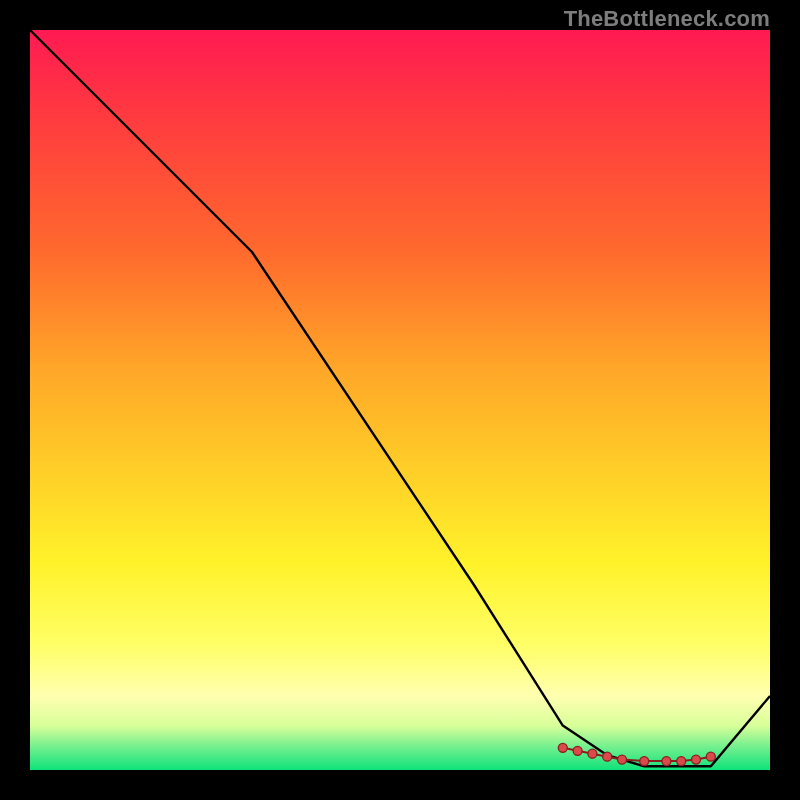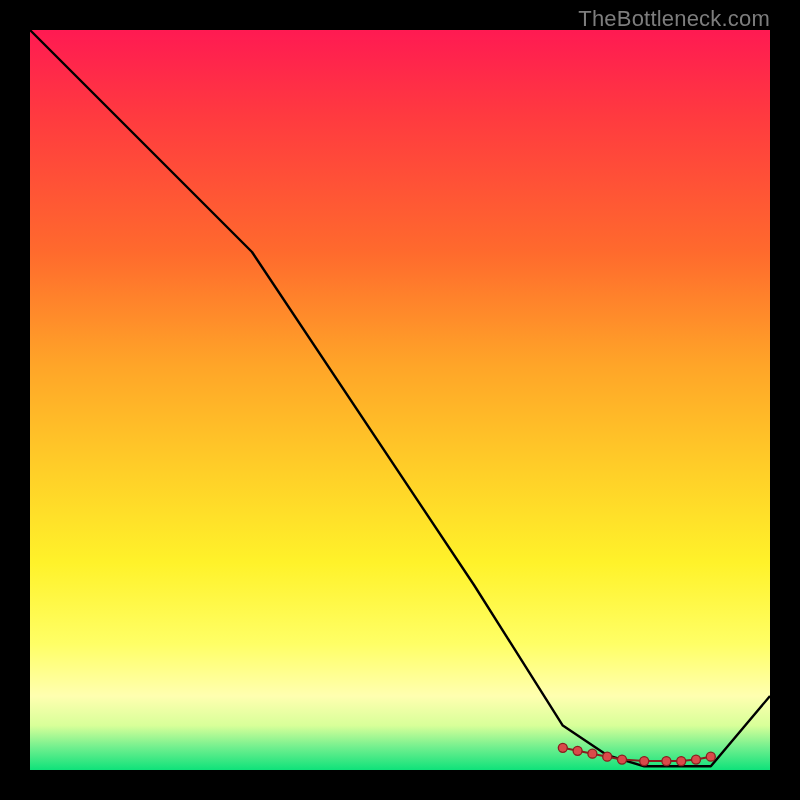--- a/index.html
+++ b/index.html
@@ -37,21 +37,21 @@
       #6fef8e 97%,
       #0fe27a 100%
     );
   }
   .attribution {
     position: absolute;
     top: 6px;
     right: 30px;
     color: #7d7d7d;
     font-size: 22px;
-    font-weight: 400;
+    font-weight: 700;
     letter-spacing: 0.2px;
   }
   svg.overlay {
     position: absolute;
     left: 0;
     top: 0;
     width: 740px;
     height: 740px;
     overflow: visible;
   }

